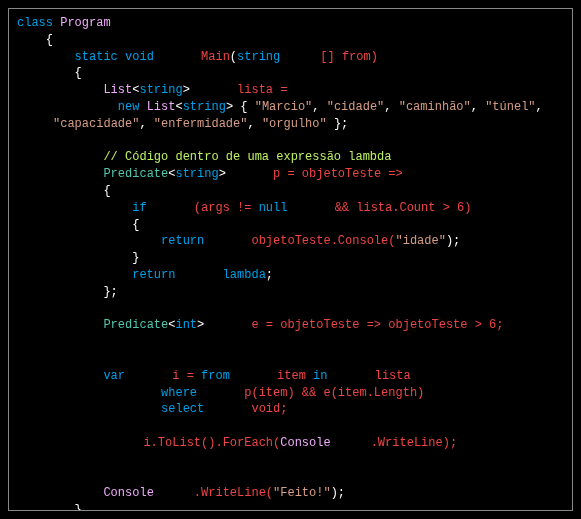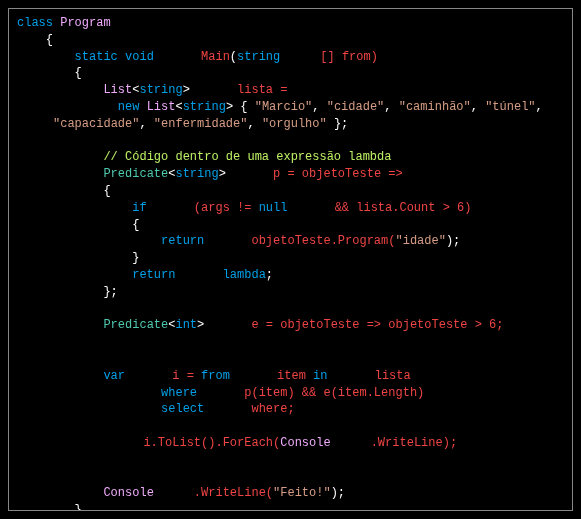--- a/index.html
+++ b/index.html
@@ -53,31 +53,31 @@
         <span class="punc">{</span>
             <span class="cls">List</span><span class="punc">&lt;</span><span class="kw">string</span><span class="punc">&gt;</span><span class="id"> lista =</span>
              <span class="kw"> new </span><span class="cls">List</span><span class="punc">&lt;</span><span class="kw">string</span><span class="punc">&gt;</span><span class="punc"> { </span><span class="str">"Marcio"</span><span class="punc">, </span><span class="str">"cidade"</span><span class="punc">, </span><span class="str">"caminhão"</span><span class="punc">, </span><span class="str">"túnel"</span><span class="punc">,</span>
      <span class="str">"capacidade"</span><span class="punc">, </span><span class="str">"enfermidade"</span><span class="punc">, </span><span class="str">"orgulho"</span><span class="punc"> };</span>
 
             <span class="cmt">// Código dentro de uma expressão lambda</span>
             <span class="pred">Predicate</span><span class="punc">&lt;</span><span class="kw">string</span><span class="punc">&gt;</span><span class="id"> p = objetoTeste =&gt;</span>
             <span class="punc">{</span>
                 <span class="kw">if</span><span class="id"> (args != </span><span class="kw">null</span><span class="id"> &amp;&amp; lista.Count &gt; 6)</span>
                 <span class="punc">{</span>
-                    <span class="kw">return</span><span class="id"> objetoTeste.Program(</span><span class="str">"idade"</span><span class="punc">);</span>
+                    <span class="kw">return</span><span class="id"> objetoTeste.Console(</span><span class="str">"idade"</span><span class="punc">);</span>
                 <span class="punc">}</span>
                 <span class="kw">return</span><span class="id"> </span><span class="kw">lambda</span><span class="punc">;</span>
             <span class="punc">};</span>
 
             <span class="pred">Predicate</span><span class="punc">&lt;</span><span class="kw">int</span><span class="punc">&gt;</span><span class="id"> e = objetoTeste =&gt; objetoTeste &gt; 6;</span>
 
 
             <span class="kw">var</span><span class="id"> i = </span><span class="linq">from</span><span class="id"> item </span><span class="linq">in</span><span class="id"> lista</span>
                     <span class="linq">where</span><span class="id"> p(item) &amp;&amp; e(item.Length)</span>
-                    <span class="linq">select</span><span class="id"> where;</span>
+                    <span class="linq">select</span><span class="id"> void;</span>
 
             <span class="id">i.ToList().ForEach(</span><span class="cls">Console</span><span class="id">.WriteLine);</span>
 
 
             <span class="cls">Console</span><span class="id">.WriteLine(</span><span class="str">"Feito!"</span><span class="punc">);</span>
         <span class="punc">}</span>
     </pre>
 </div>
 </div>
 

